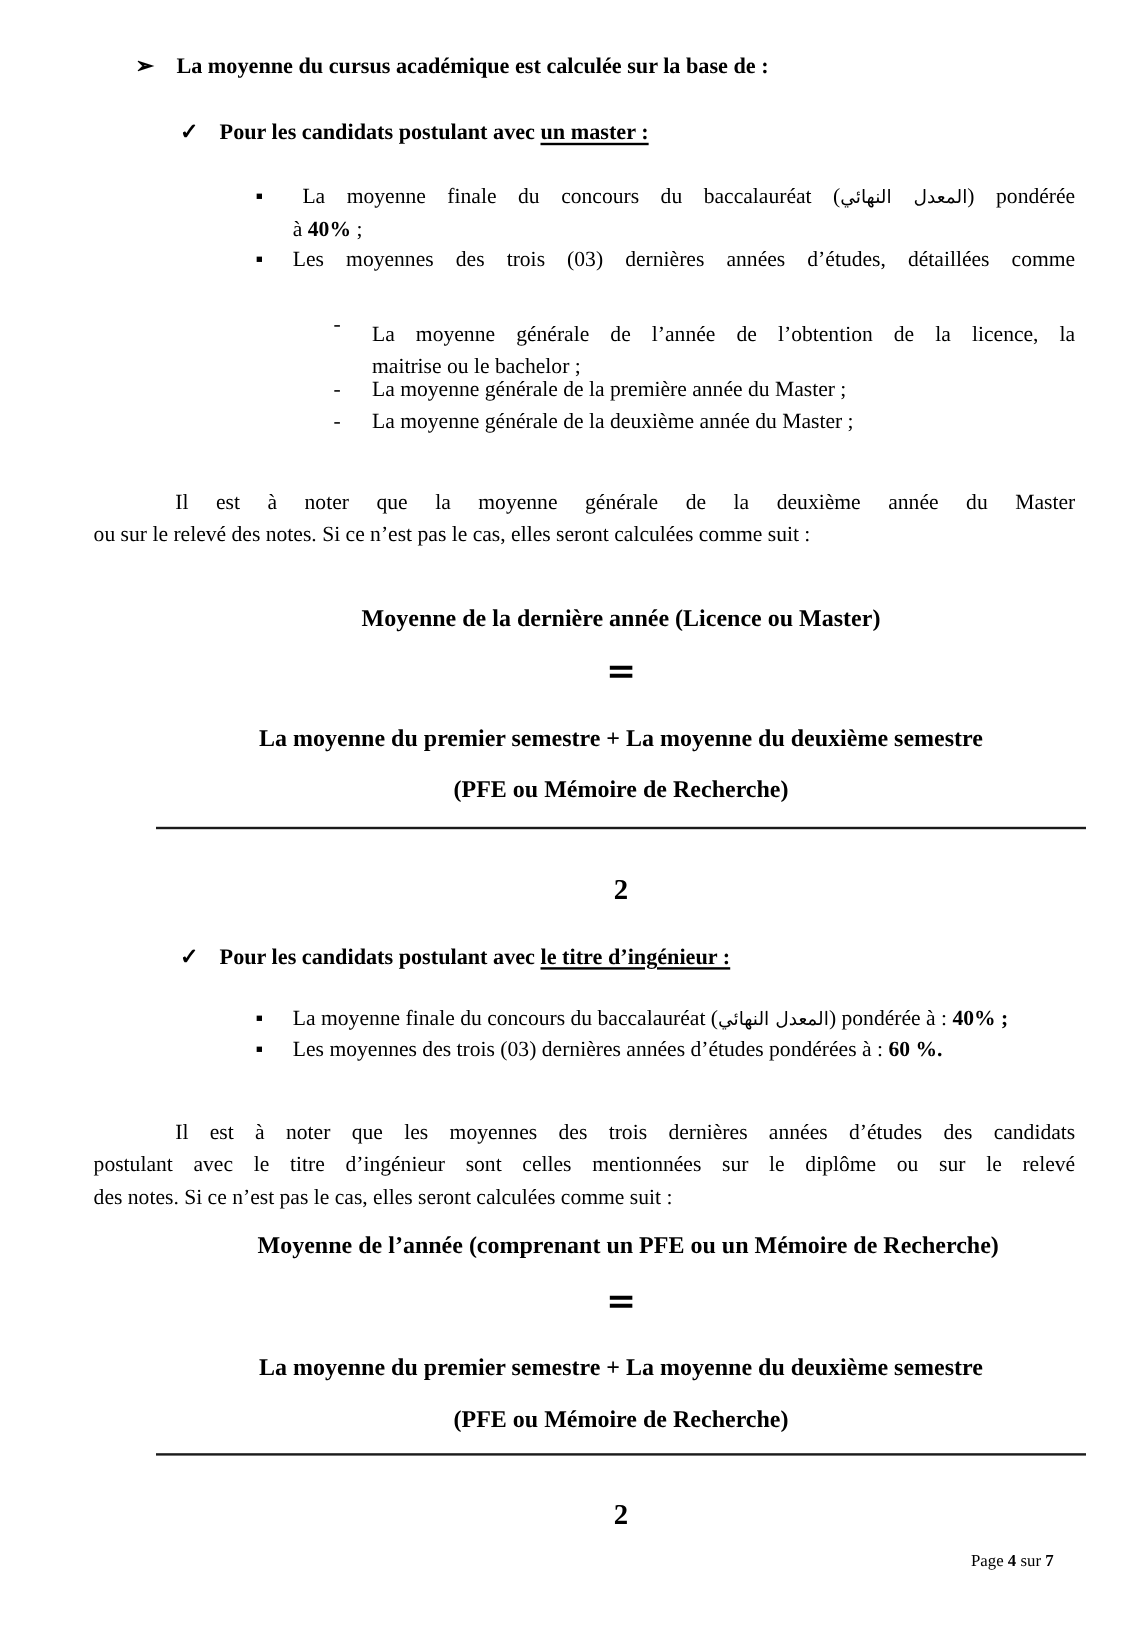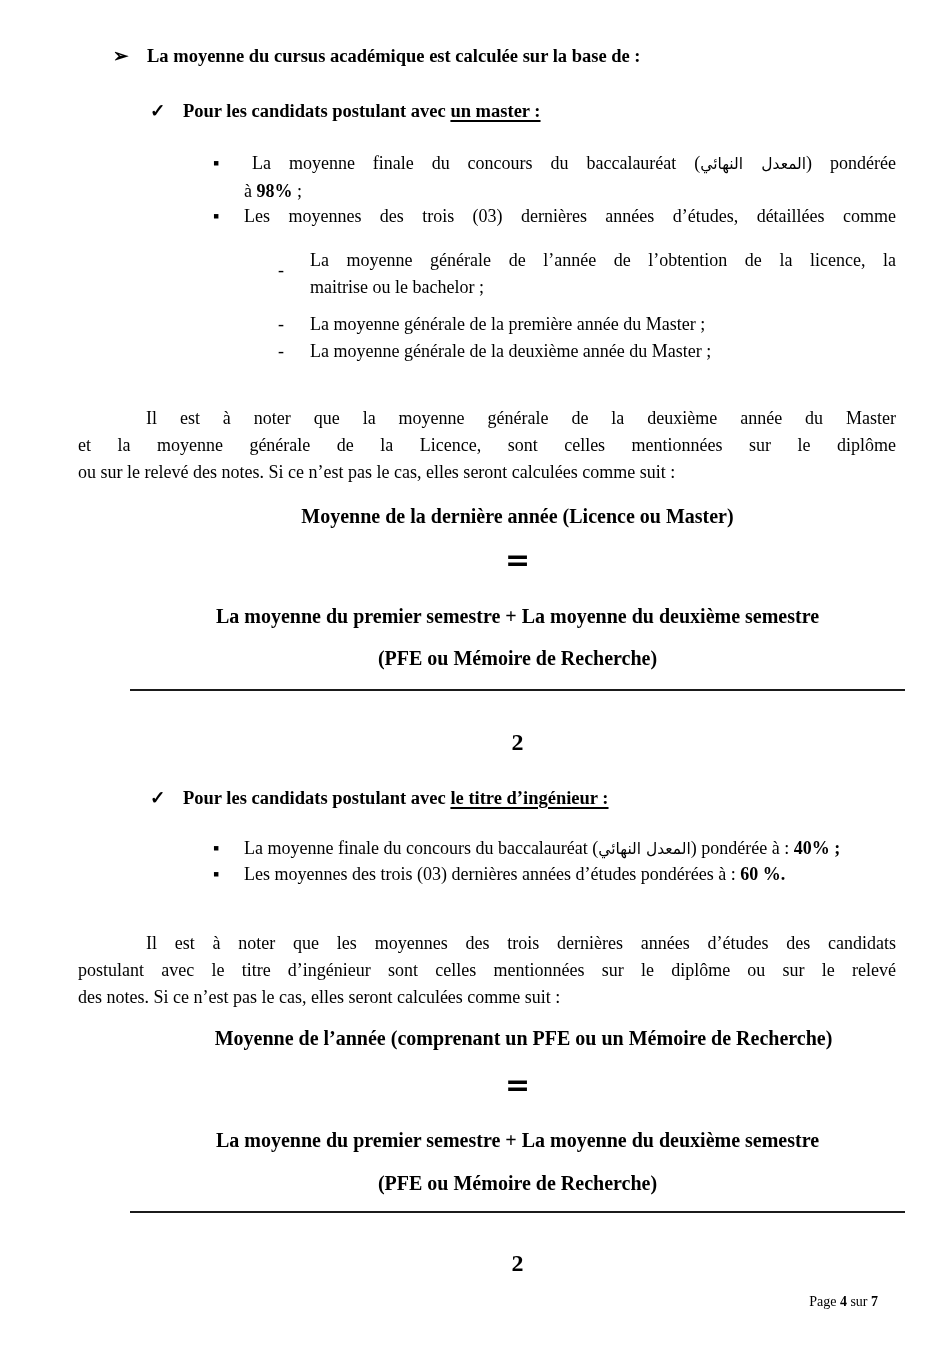--- a/index.html
+++ b/index.html
@@ -33,43 +33,42 @@
 </div>
 
 <div class="abs row" style="left:150px;top:98px;width:760px;">
   <span class="marker h-text" style="width:33px;">✓</span>
   <span class="h-text"><span>Pour les candidats postulant avec </span><span class="u">un master :</span></span>
 </div>
 
 <div class="abs lh" style="left:213px;top:150px;">▪</div>
 <div class="abs lh" style="left:244px;top:150px;width:652px;">
   <div class="jl pad-sp"><span>La moyenne finale du concours du baccalauréat (</span><span class="rtl" dir="rtl">المعدل النهائي</span><span>) pondérée</span></div>
-  <div><span>à </span><span class="b">98%</span><span> ;</span></div>
+  <div><span>à </span><span class="b">40%</span><span> ;</span></div>
 </div>
 
 <div class="abs lh" style="left:213px;top:203px;">▪</div>
 <div class="abs lh" style="left:244px;top:203px;width:652px;">
   <div class="jl"><span>Les moyennes des trois (03) dernières années d’études, détaillées comme</span></div>
 </div>
 
 <div class="abs lh" style="left:278px;top:257px;">-</div>
-<div class="abs lh" style="left:310px;top:247px;width:586px;">
+<div class="abs lh" style="left:310px;top:265px;width:586px;">
   <div class="jl">La moyenne générale de l’année de l’obtention de la licence, la</div>
   <div>maitrise ou le bachelor ;</div>
 </div>
 
 <div class="abs lh" style="left:278px;top:311px;">-</div>
 <div class="abs lh nowrap" style="left:310px;top:311px;">La moyenne générale de la première année du Master ;</div>
 
 <div class="abs lh" style="left:278px;top:338px;">-</div>
 <div class="abs lh nowrap" style="left:310px;top:338px;">La moyenne générale de la deuxième année du Master ;</div>
 
 <div class="abs lh bold" style="left:78px;top:405px;width:818px;">
   <div class="jl indent1">Il est à noter que la moyenne générale de la deuxième année du Master</div>
-  <div class="jl">et la moyenne générale de la Licence, sont celles mentionnées sur le diplôme</div>
   <div>ou sur le relevé des notes. Si ce n’est pas le cas, elles seront calculées comme suit :</div>
 </div>
 
 <div class="abs center f-line" style="left:130px;top:503px;width:775px;">Moyenne de la dernière année (Licence ou Master)</div>
 <div class="abs center f-eq" style="left:130px;top:545px;width:775px;">=</div>
 <div class="abs center f-line" style="left:130px;top:603px;width:775px;">La moyenne du premier semestre + La moyenne du deuxième semestre</div>
 <div class="abs center f-line" style="left:130px;top:645px;width:775px;">(PFE ou Mémoire de Recherche)</div>
 <div class="abs rule" style="left:130px;top:689px;width:775px;"></div>
 <div class="abs center f-den" style="left:130px;top:727px;width:775px;">2</div>
 

